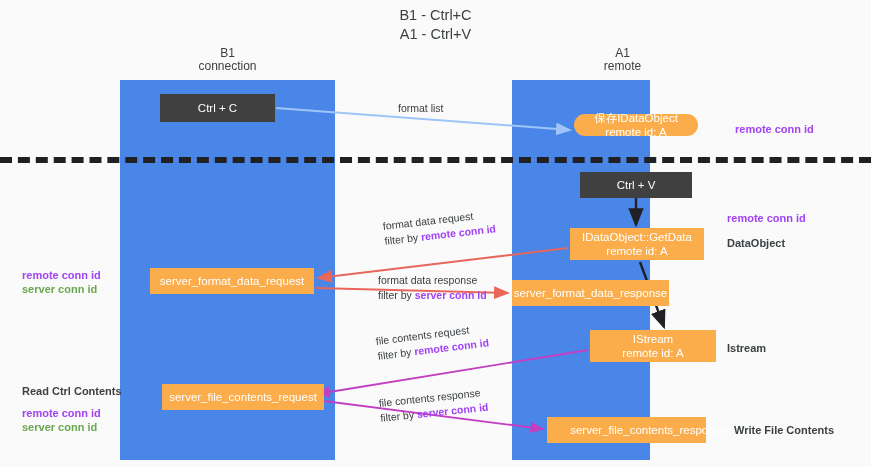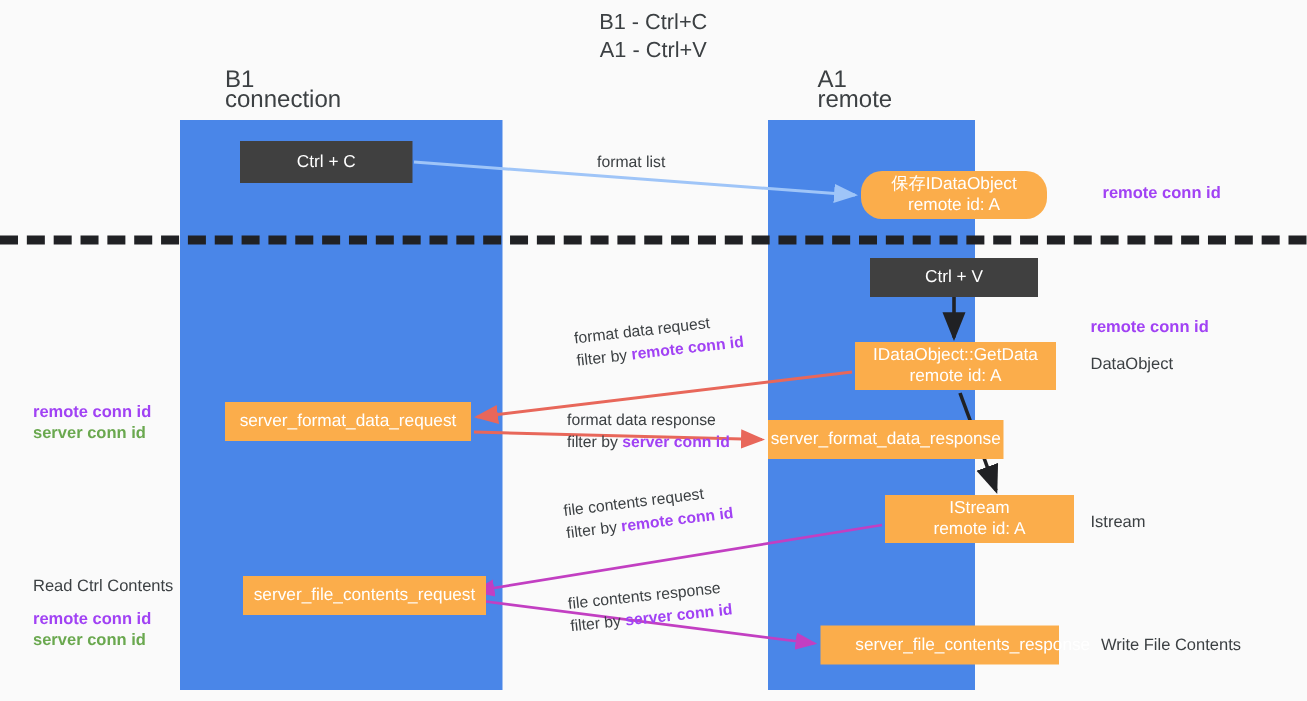--- a/index.html
+++ b/index.html
@@ -11,21 +11,21 @@
     overflow:hidden;
   }
   #stage{position:relative;width:871px;height:467px;}
 
   
   .panel{position:absolute;background:#4a86e8;}
   #panel-b1{left:120px;top:80px;width:215px;height:380px;}
   #panel-a1{left:512px;top:80px;width:138px;height:380px;}
 
   
-  .col-head{position:absolute;text-align:left;font-size:16px;line-height:13px;color:#3c4043;}
+  .col-head{position:absolute;text-align:center;font-size:12px;line-height:13px;color:#3c4043;}
   #head-b1{left:150px;top:47px;width:155px;}
   #head-a1{left:545px;top:47px;width:155px;}
 
   
   #title{
     position:absolute;left:0;top:6px;width:871px;
     text-align:center;font-size:14.5px;line-height:19px;color:#3c4043;
   }
 
   
@@ -37,34 +37,34 @@
   
   .node{
     position:absolute;box-sizing:border-box;
     display:flex;flex-direction:column;align-items:center;justify-content:center;
     color:#ffffff;font-size:11.5px;line-height:14px;text-align:center;
   }
   .node.green{background:#404040;}
   .node.orange{background:#fbad4b;}
 
   #n-ctrlc{left:160px;top:94px;width:115px;height:28px;}
-  #n-idataobject{left:574px;top:114px;width:124px;height:32px;border-radius:14px;}
+  #n-idataobject{left:574px;top:114px;width:124px;height:22px;border-radius:14px;}
   #n-ctrlv{left:580px;top:172px;width:112px;height:26px;}
   #n-getdata{left:570px;top:228px;width:134px;height:32px;}
   #n-fmtreq{left:150px;top:268px;width:164px;height:26px;}
   #n-fmtresp{left:512px;top:280px;width:157px;height:26px;}
   #n-istream{left:590px;top:330px;width:126px;height:32px;}
   #n-filereq{left:162px;top:384px;width:162px;height:26px;}
   #n-fileresp{left:547px;top:417px;width:159px;height:26px;padding-left:44px;}
 
   
   .ann{position:absolute;font-size:11px;line-height:14px;}
   .ann .remote{color:#a142f4;font-weight:bold;}
   .ann .server{color:#6aa84f;font-weight:bold;}
-  .ann .plain{color:#3c4043;}
+  .ann .plain{color:#3c4043;font-weight:bold;}
 
   #ann-remote-top{left:735px;top:122px;}
   #ann-dataobject{left:727px;top:211px;}
   #ann-dataobject .plain{display:block;}
   #ann-left-mid{left:22px;top:268px;text-align:left;}
   #ann-istream{left:727px;top:341px;}
   #ann-left-bot{left:22px;top:384px;text-align:left;}
   #ann-writefile{left:734px;top:423px;}
 
   

